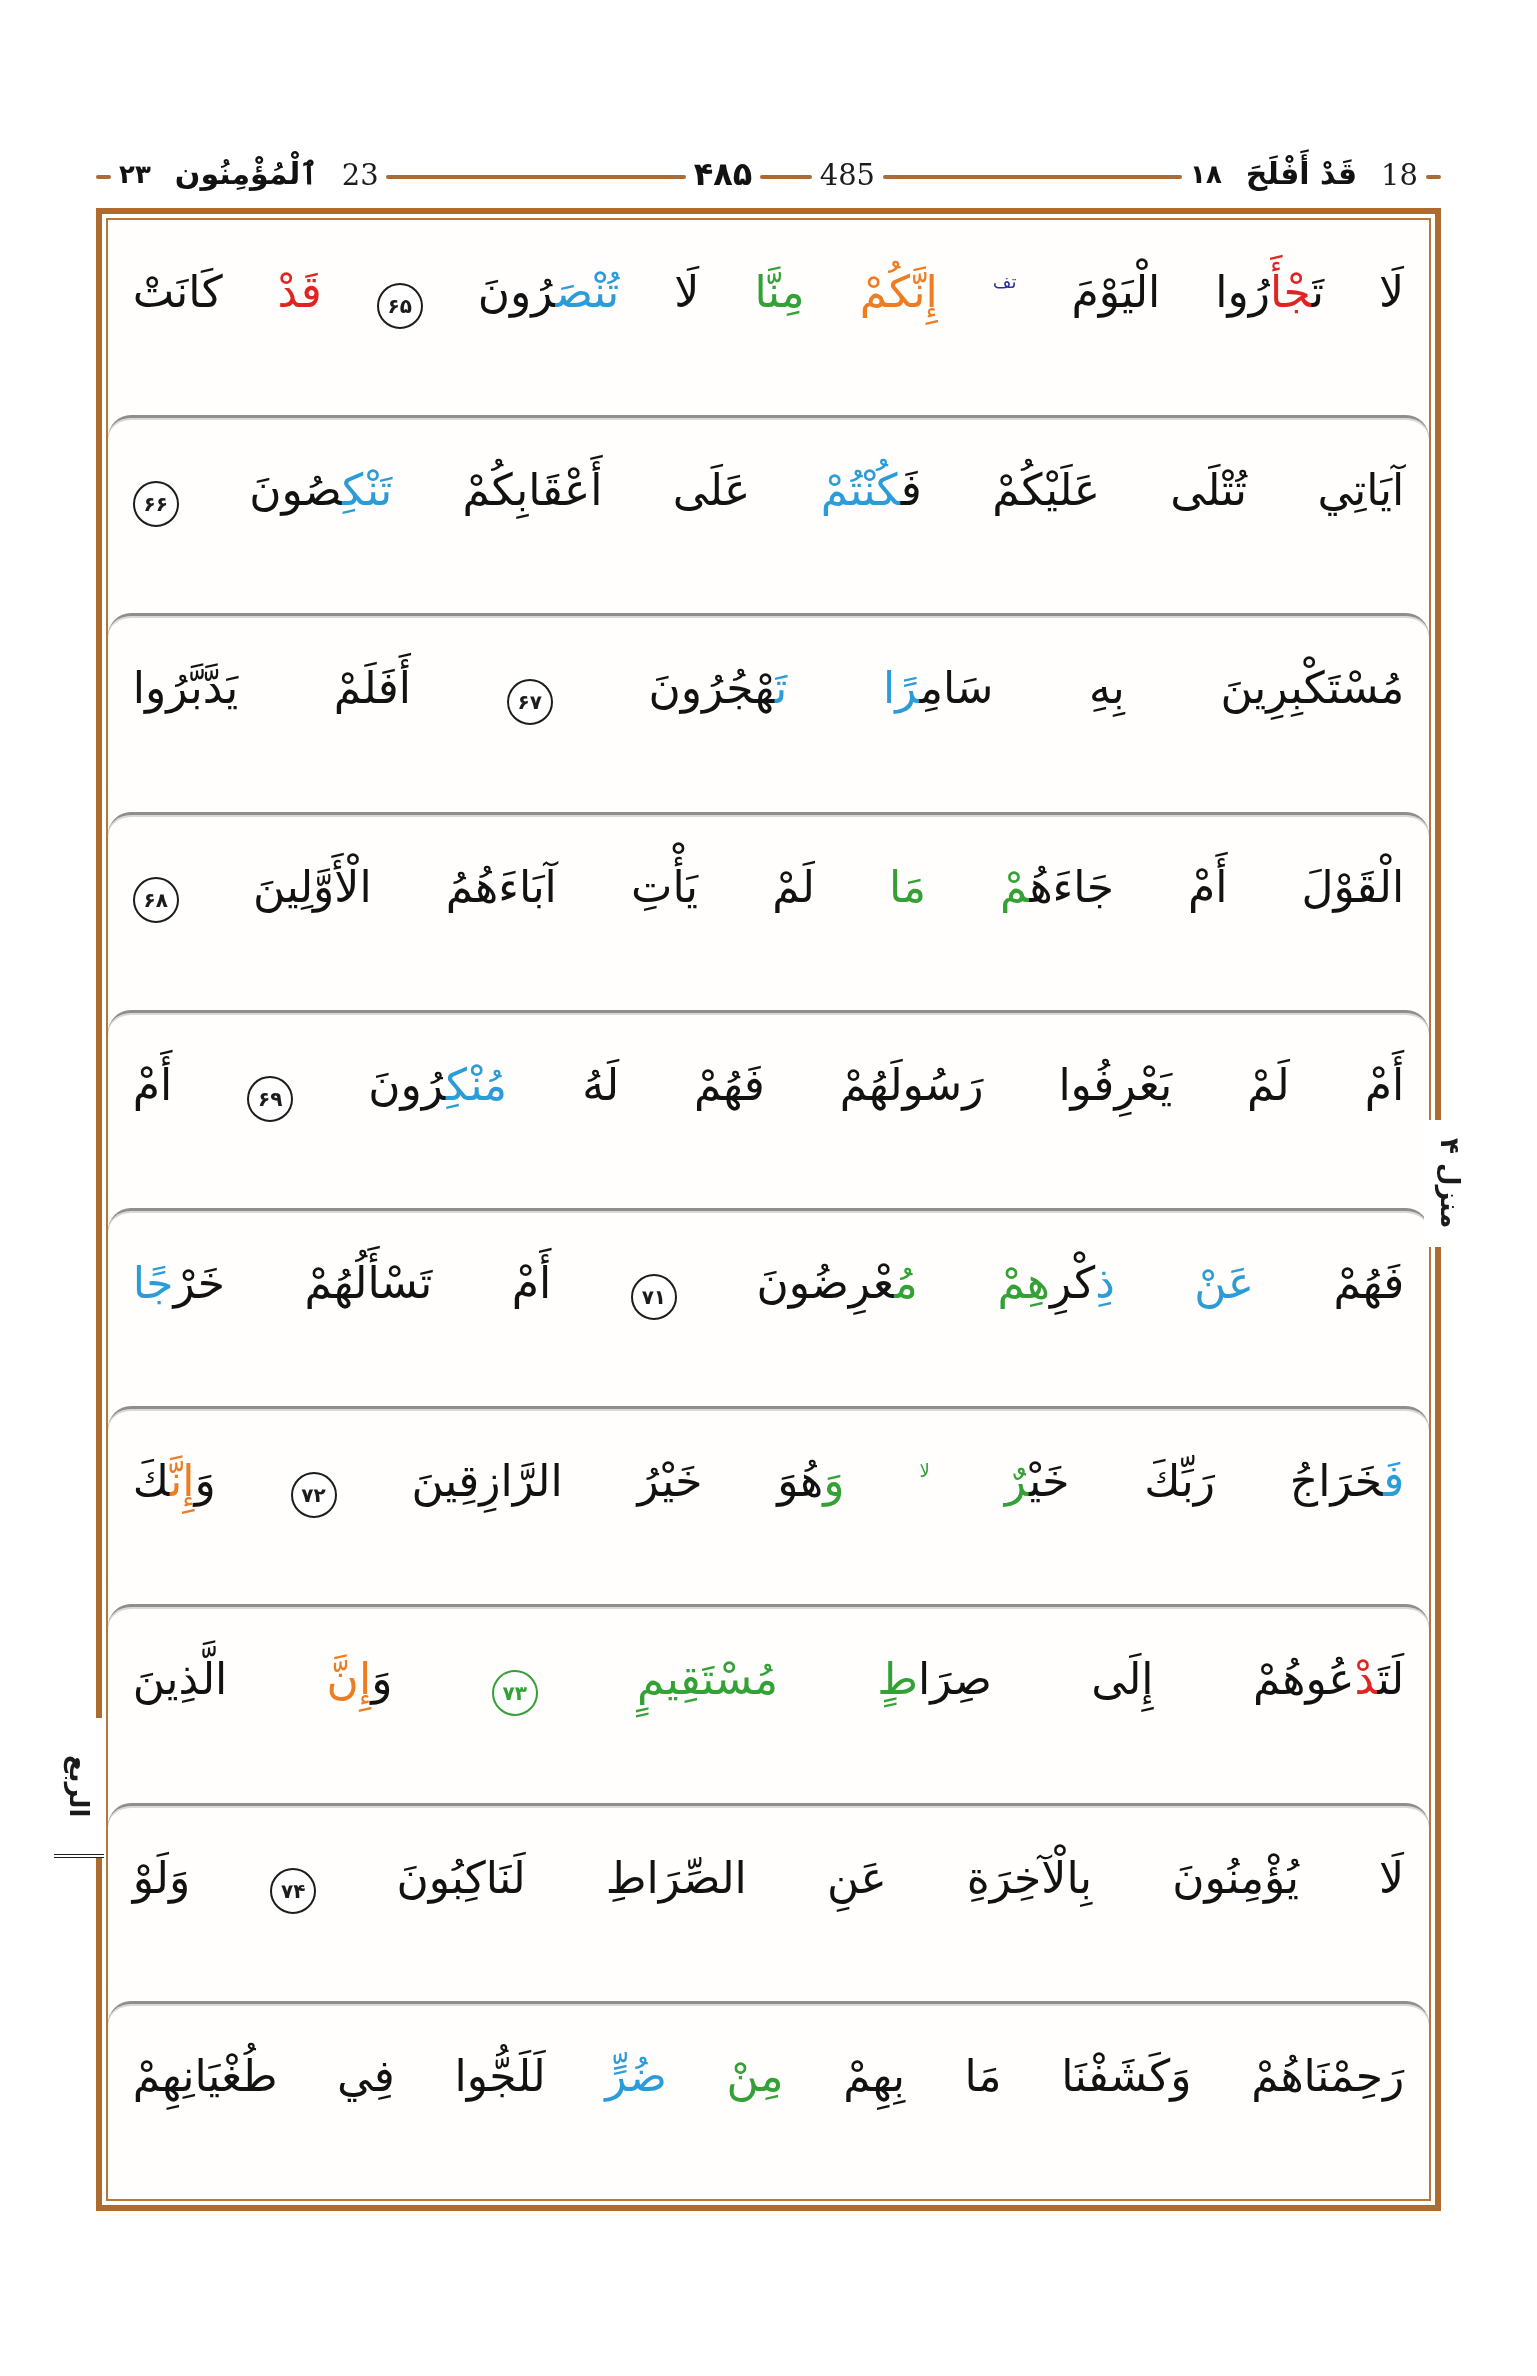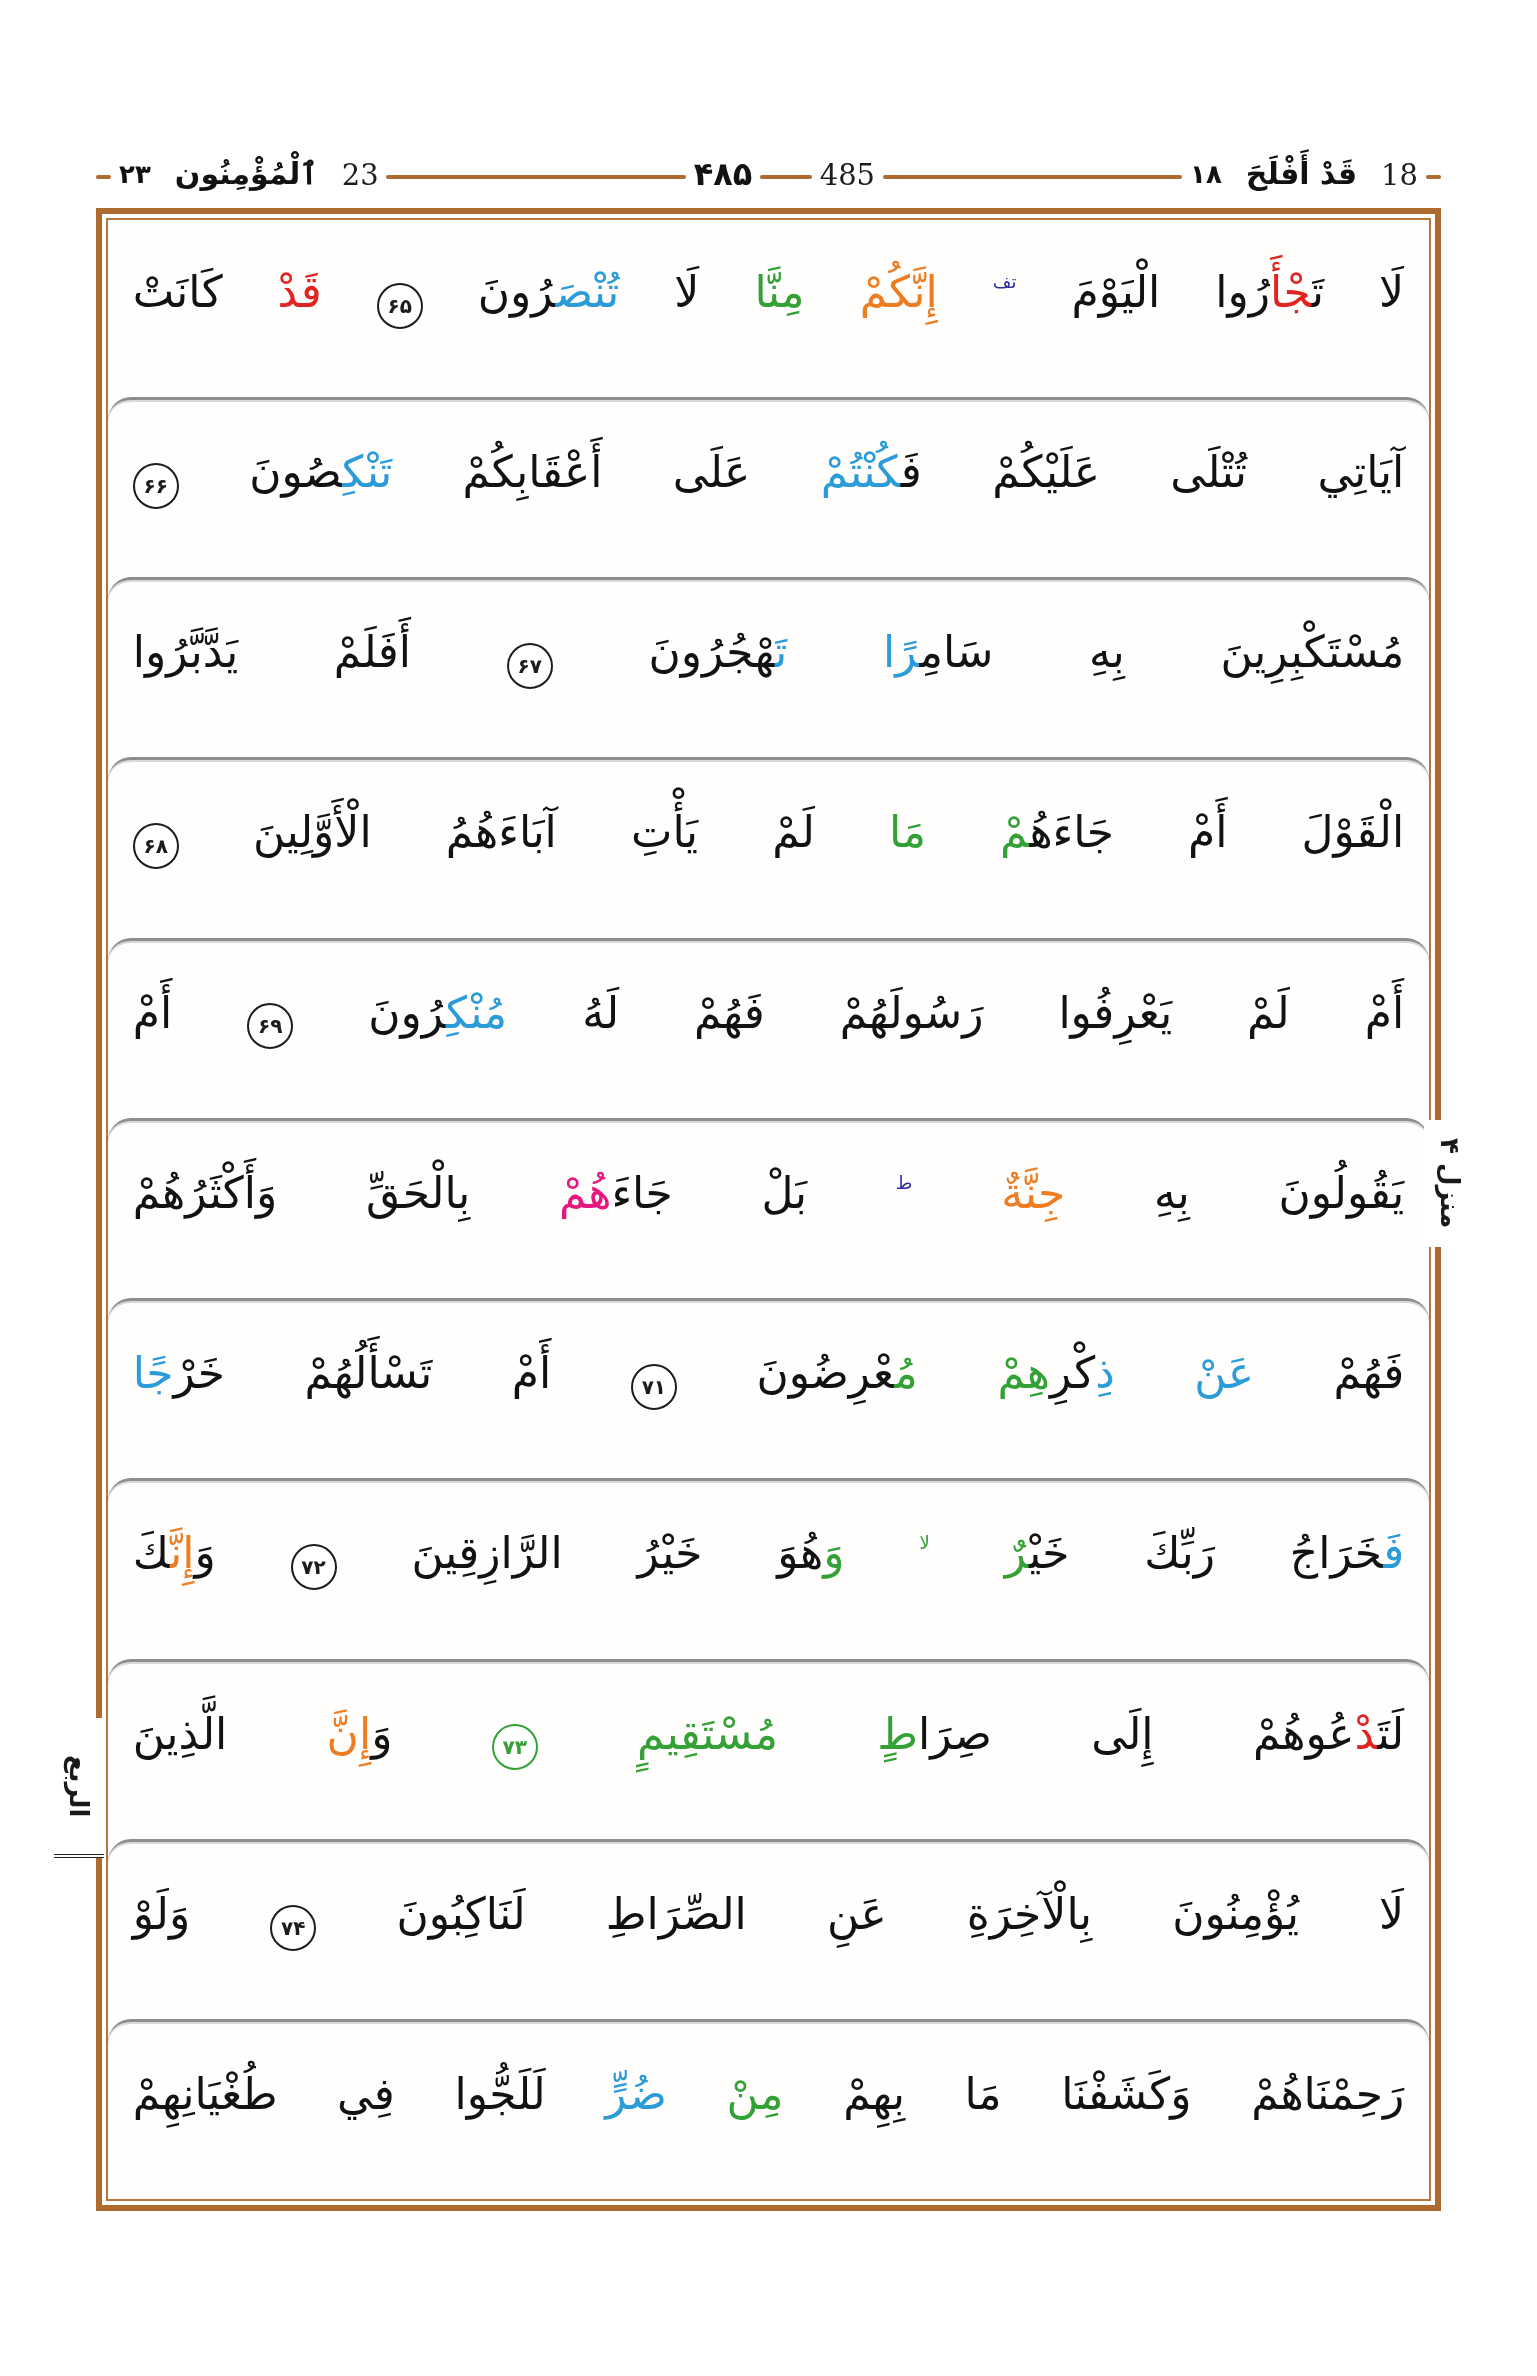--- a/index.html
+++ b/index.html
@@ -90,21 +90,20 @@
   <div class="rule tiny"></div>
 </div>
 
 <div class="frame">
   <div class="frame-inner">
       <div class="qline"><span class="">لَا تَ</span><span class="c-red">جْأَ</span><span class="">رُوا الْيَوْمَ </span><span class="c-navy small-mark">تف</span><span class=""> </span><span class="c-orange">إِنَّكُمْ</span><span class=""> </span><span class="c-green">مِنَّا</span><span class=""> لَا </span><span class="c-blue">تُنْصَ</span><span class="">رُونَ </span><span class="vc">۶۵</span><span class=""> </span><span class="c-red">قَدْ</span><span class=""> كَانَتْ</span></div>
       <div class="qline"><span class="">آيَاتِي تُتْلَى عَلَيْكُمْ فَ</span><span class="c-blue">كُنْتُمْ</span><span class=""> عَلَى أَعْقَابِكُمْ </span><span class="c-blue">تَنْكِ</span><span class="">صُونَ </span><span class="vc">۶۶</span></div>
       <div class="qline"><span class="">مُسْتَكْبِرِينَ بِهِ سَامِ</span><span class="c-blue">رًا تَ</span><span class="">هْجُرُونَ </span><span class="vc">۶۷</span><span class=""> أَفَلَمْ يَدَّبَّرُوا</span></div>
       <div class="qline"><span class="">الْقَوْلَ أَمْ جَاءَهُ</span><span class="c-green">مْ مَا</span><span class=""> لَمْ يَأْتِ آبَاءَهُمُ الْأَوَّلِينَ </span><span class="vc">۶۸</span></div>
       <div class="qline"><span class="">أَمْ لَمْ يَعْرِفُوا رَسُولَهُمْ فَهُمْ لَهُ </span><span class="c-blue">مُنْكِ</span><span class="">رُونَ </span><span class="vc">۶۹</span><span class=""> أَمْ</span></div>
-      <div class="qline"><span class="">يَقُولُونَ بِهِ </span><span class="c-orange">جِنَّةٌ</span><span class=""> </span><span class="c-navy small-mark">ط</span><span class=""> بَلْ جَاءَ</span><span class="c-pink">هُمْ</span><span class=""> بِالْحَقِّ وَأَكْثَرُهُمْ</span></div>
       <div class="qline"><span class="">فَهُمْ </span><span class="c-blue">عَنْ</span><span class=""> </span><span class="c-blue">ذِ</span><span class="">كْرِ</span><span class="c-green">هِمْ مُ</span><span class="">عْرِضُونَ </span><span class="vc">۷۱</span><span class=""> أَمْ تَسْأَلُهُمْ خَرْ</span><span class="c-blue">جًا</span></div>
       <div class="qline"><span class="c-blue">فَ</span><span class="">خَرَاجُ رَبِّكَ خَيْ</span><span class="c-green">رٌ</span><span class=""> </span><span class="c-green small-mark">لا</span><span class=""> </span><span class="c-green">وَ</span><span class="">هُوَ خَيْرُ الرَّازِقِينَ </span><span class="vc">۷۲</span><span class=""> وَ</span><span class="c-orange">إِنَّ</span><span class="">كَ</span></div>
       <div class="qline"><span class="">لَتَ</span><span class="c-red">دْ</span><span class="">عُوهُمْ إِلَى صِرَا</span><span class="c-green">طٍ</span><span class=""> </span><span class="c-green">مُسْتَقِيمٍ</span><span class=""> </span><span class="vc vc-green">۷۳</span><span class=""> وَ</span><span class="c-orange">إِنَّ</span><span class=""> الَّذِينَ</span></div>
       <div class="qline"><span class="">لَا يُؤْمِنُونَ بِالْآخِرَةِ عَنِ الصِّرَاطِ لَنَاكِبُونَ </span><span class="vc">۷۴</span><span class=""> وَلَوْ</span></div>
       <div class="qline"><span class="">رَحِمْنَاهُمْ وَكَشَفْنَا مَا بِهِمْ </span><span class="c-green">مِنْ</span><span class=""> </span><span class="c-blue">ضُرٍّ</span><span class=""> لَلَجُّوا فِي طُغْيَانِهِمْ</span></div>
     </div>
 </div>
 
 <div class="margin-note" id="note-right">منزل ۴</div>
 <div class="margin-note" id="note-left">الربع</div>

